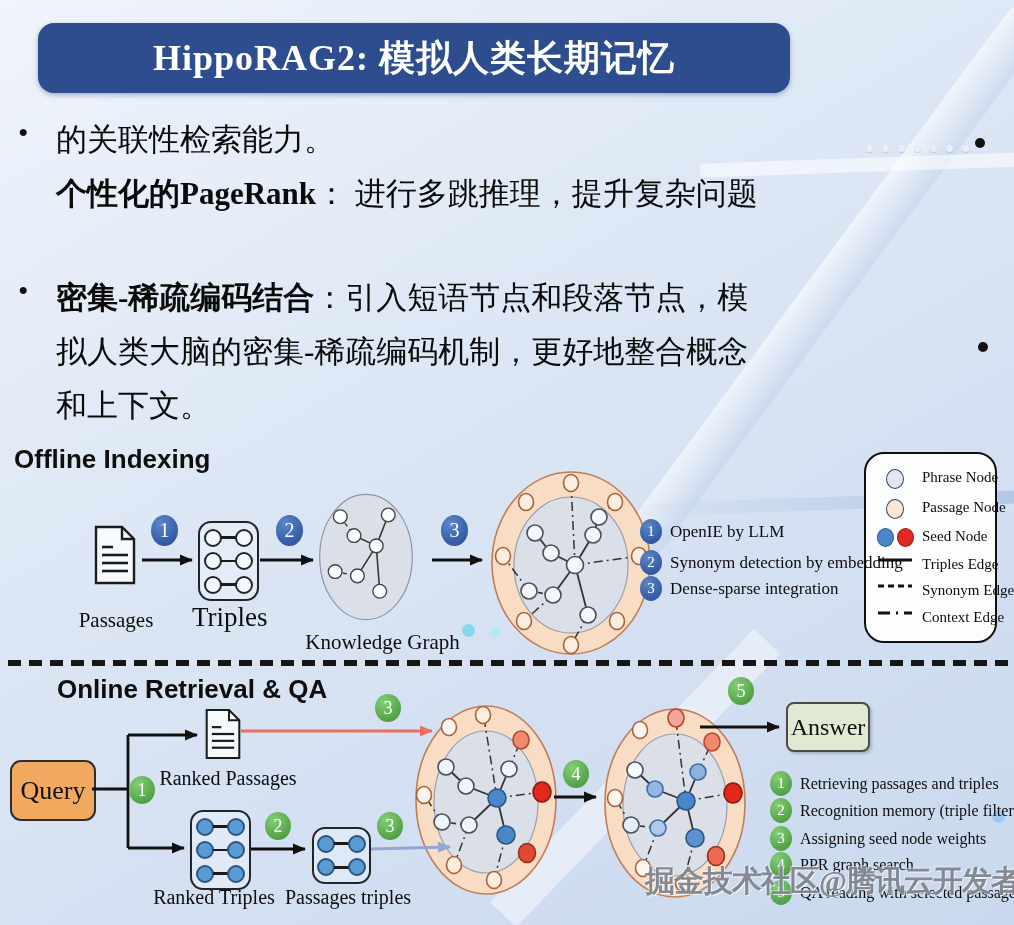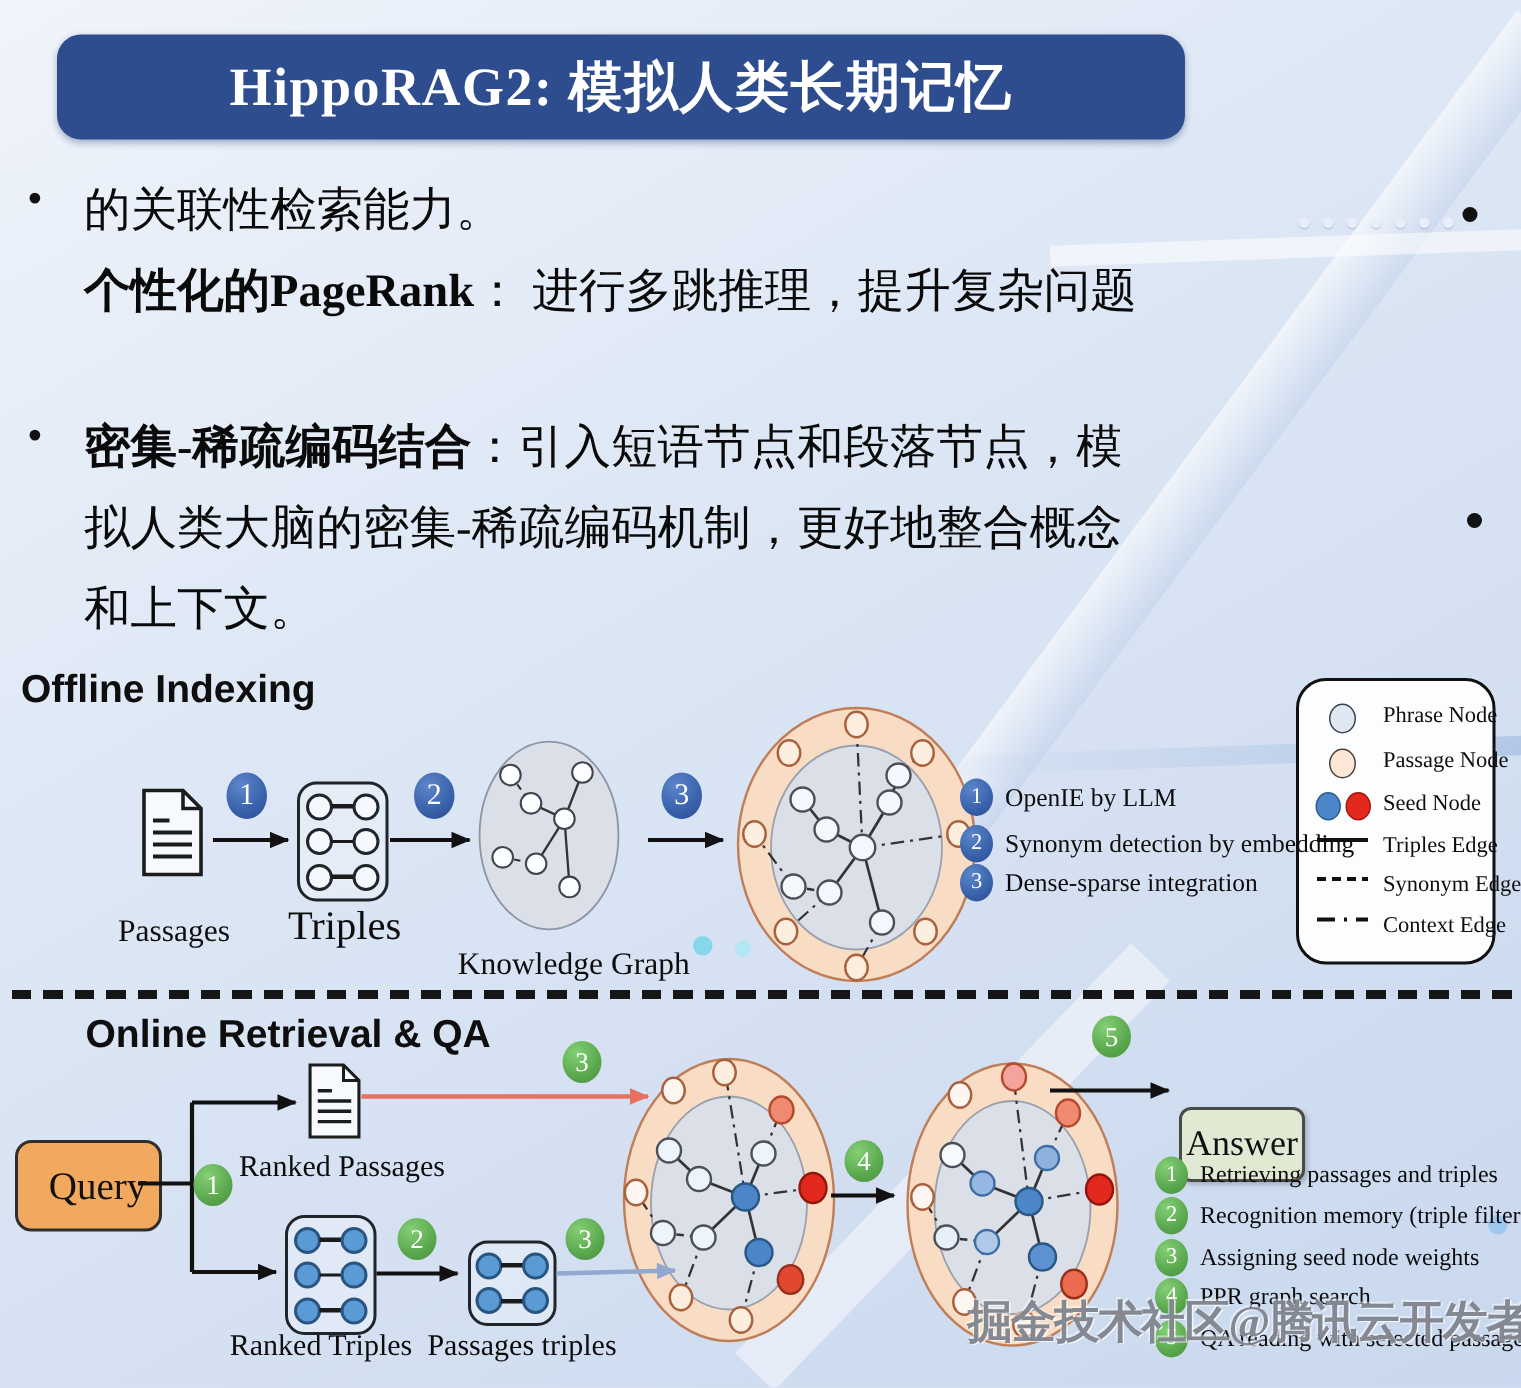--- a/index.html
+++ b/index.html
@@ -53,25 +53,25 @@
   .legend-box{position:absolute;left:864px;top:452px;width:133px;height:191px;background:#fcfdfe;
               border:2.2px solid #101010;border-radius:20px;display:flex;flex-direction:column;
               justify-content:space-evenly;padding:6px 6px 6px 10px;box-sizing:border-box;z-index:4;}
   .leg-row{display:flex;align-items:flex-start;gap:8px;}
   .leg-swatch{width:38px;display:flex;align-items:center;justify-content:center;gap:3px;flex:none;}
   .leg-label{font-size:15px;white-space:nowrap;color:#0d0d0d;}
   .sw-circ{width:16px;height:18px;border-radius:50%;}
   
   .query-box{position:absolute;left:10px;top:760px;width:82px;height:57px;background:#f0a95f;
              border:2.4px solid #2e2e2e;border-radius:11px;display:flex;align-items:center;
-             justify-content:center;font-size:26px;color:#14100a;z-index:3;padding-left:12px;}
+             justify-content:center;font-size:26px;color:#14100a;z-index:3;}
   .answer-box{position:absolute;left:786px;top:702px;width:80px;height:46px;background:#e0ead3;
               border:2px solid #4a4a48;border-radius:8px;display:flex;align-items:center;
               justify-content:center;font-size:24px;color:#101010;z-index:3;
-              box-shadow:2px 2px 3px rgba(90,100,120,.35);margin-top:36px;}
+              box-shadow:2px 2px 3px rgba(90,100,120,.35);}
   .divider-dashed{position:absolute;left:8px;top:660px;width:1000px;height:6px;
                   background:repeating-linear-gradient(90deg,#161616 0 13px,transparent 13px 21px);}
   .watermark{position:absolute;left:645px;top:861px;font-size:30px;font-weight:700;
              letter-spacing:-1px;color:rgba(122,127,138,.92);z-index:12;white-space:nowrap;
              text-shadow:1px 1px 0 rgba(255,255,255,.75),-1px -1px 0 rgba(255,255,255,.45);}
   svg{display:block;}
   .gfx{position:absolute;z-index:2;}
   #connectors{position:absolute;left:0;top:0;z-index:5;pointer-events:none;}
 </style>
 </head>

